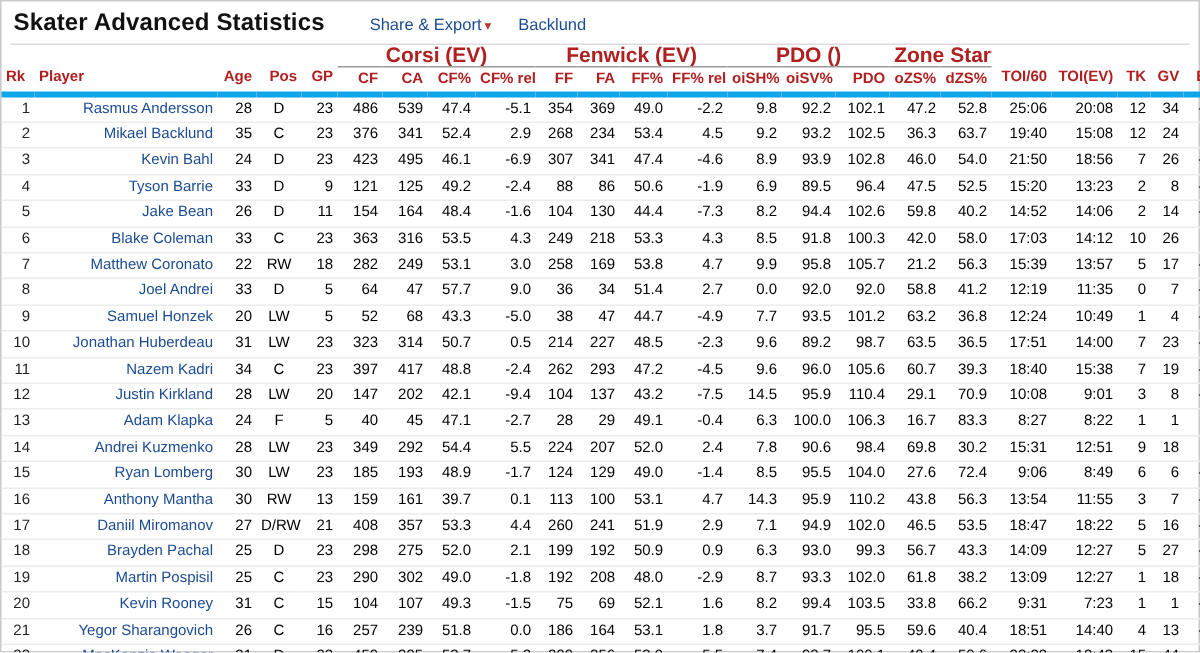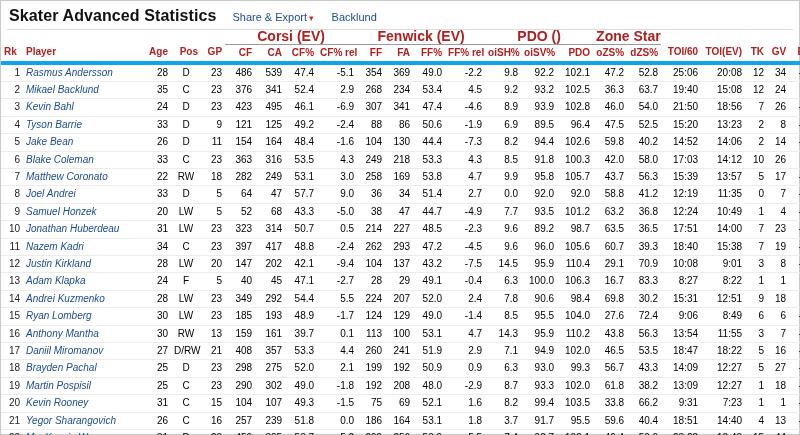--- a/index.html
+++ b/index.html
@@ -13,20 +13,21 @@
   #page {
     width: 800px; height: 435px;
     position: relative;
     background: #fff;
     border: 1px solid #c9c9c9;
   }
   .topbar {
     display: flex;
     align-items: flex-end;
     padding: 6px 8px 4px 8px;
+    gap: 14px;
   }
   .page-title {
     font-size: 16px;
     font-weight: bold;
     color: #111;
     letter-spacing: 0.1px;
     white-space: nowrap;
   }
   .toplinks {
     display: flex;
@@ -80,21 +81,21 @@
   tr.colhead th {
     font-size: 10px;
     font-weight: bold;
     color: #b02020;
     border-bottom: 4px solid #0ea5e9;
     text-align: right;
     height: 16px;
     line-height: 16px;
   }
   tr.colhead th.l { text-align: left; }
-  td.l { text-align: left; font-style: italic; }
+  td.l { text-align: right; }
   td.r { text-align: right; }
   td.c { text-align: center; }
   td.rank {
     text-align: right;
     color: #222;
   }
   td.player a {
     color: #1b4b91;
     text-decoration: none;
   }
@@ -339,21 +340,21 @@
           <td class="r">249</td>
           <td class="r">53.1</td>
           <td class="r">3.0</td>
           <td class="r">258</td>
           <td class="r">169</td>
           <td class="r">53.8</td>
           <td class="r">4.7</td>
           <td class="r">9.9</td>
           <td class="r">95.8</td>
           <td class="r">105.7</td>
-          <td class="r">43.7</td>
+          <td class="r">21.2</td>
           <td class="r">56.3</td>
           <td class="r">15:39</td>
           <td class="r">13:57</td>
           <td class="r">5</td>
           <td class="r">17</td>
           <td class="r">-0.1</td>
         </tr>
         <tr>
           <td class="rank">8</td>
           <td class="l player"><a href="#">Joel Andrei</a></td>

